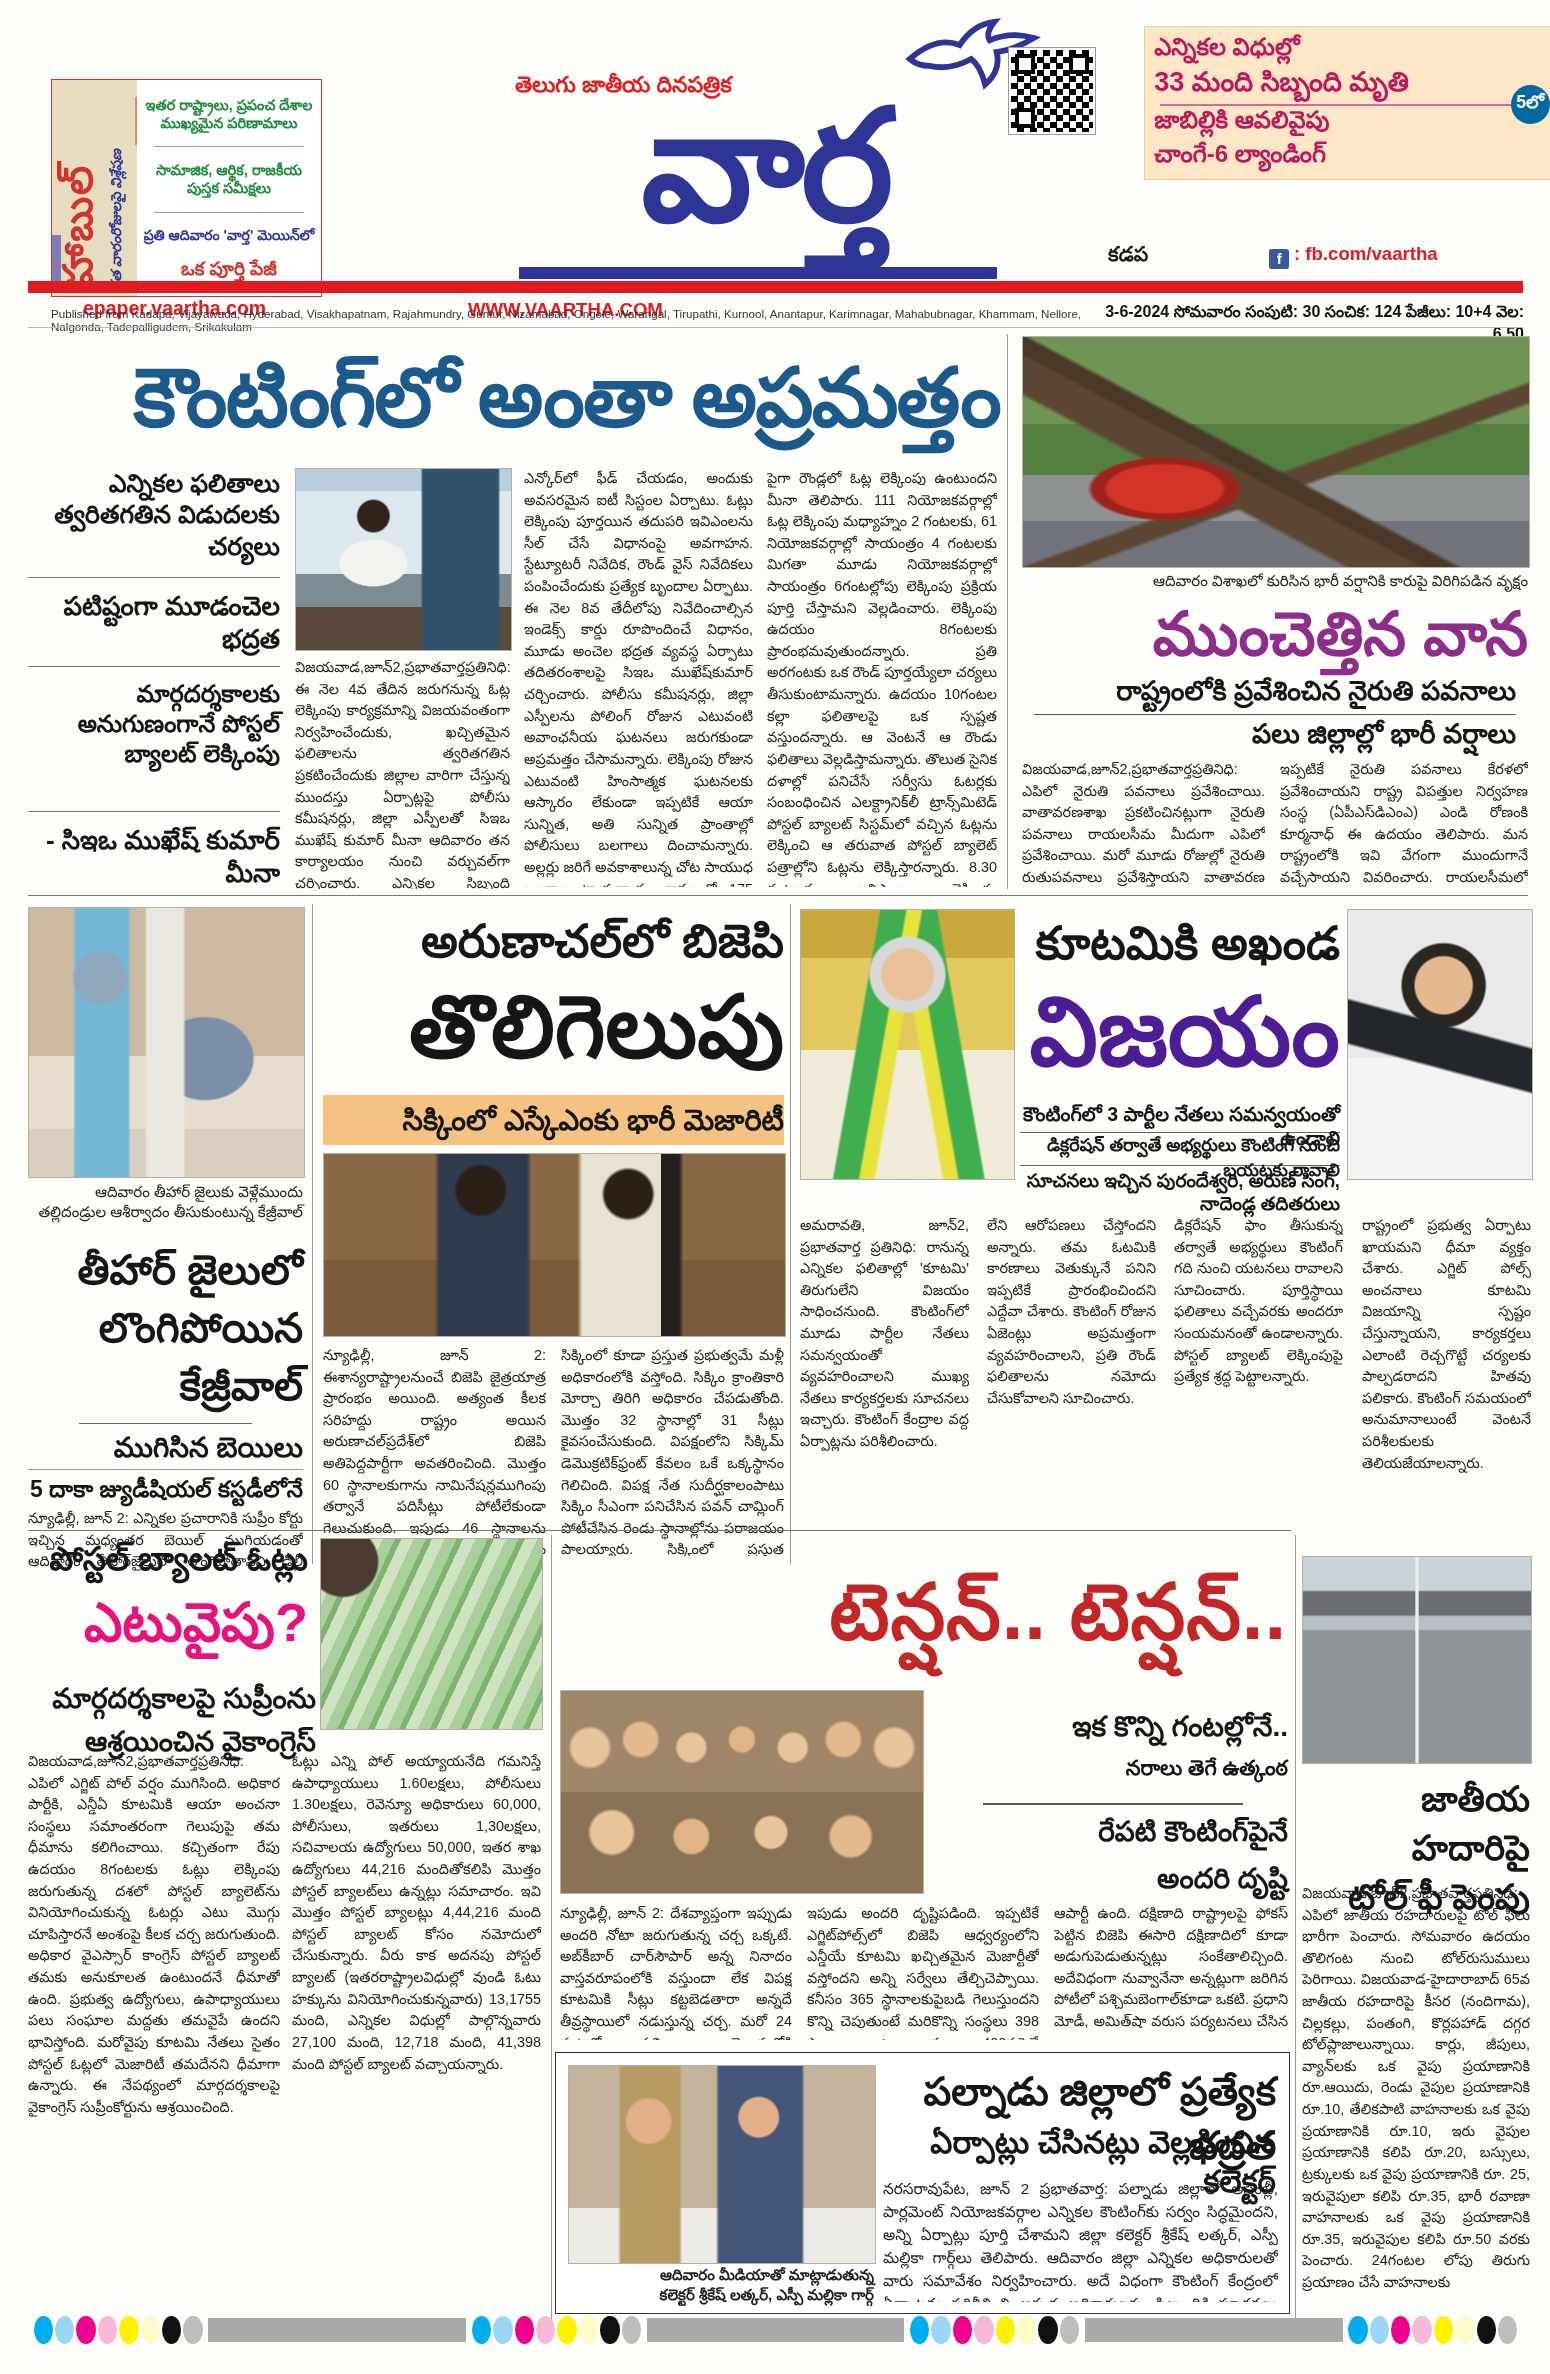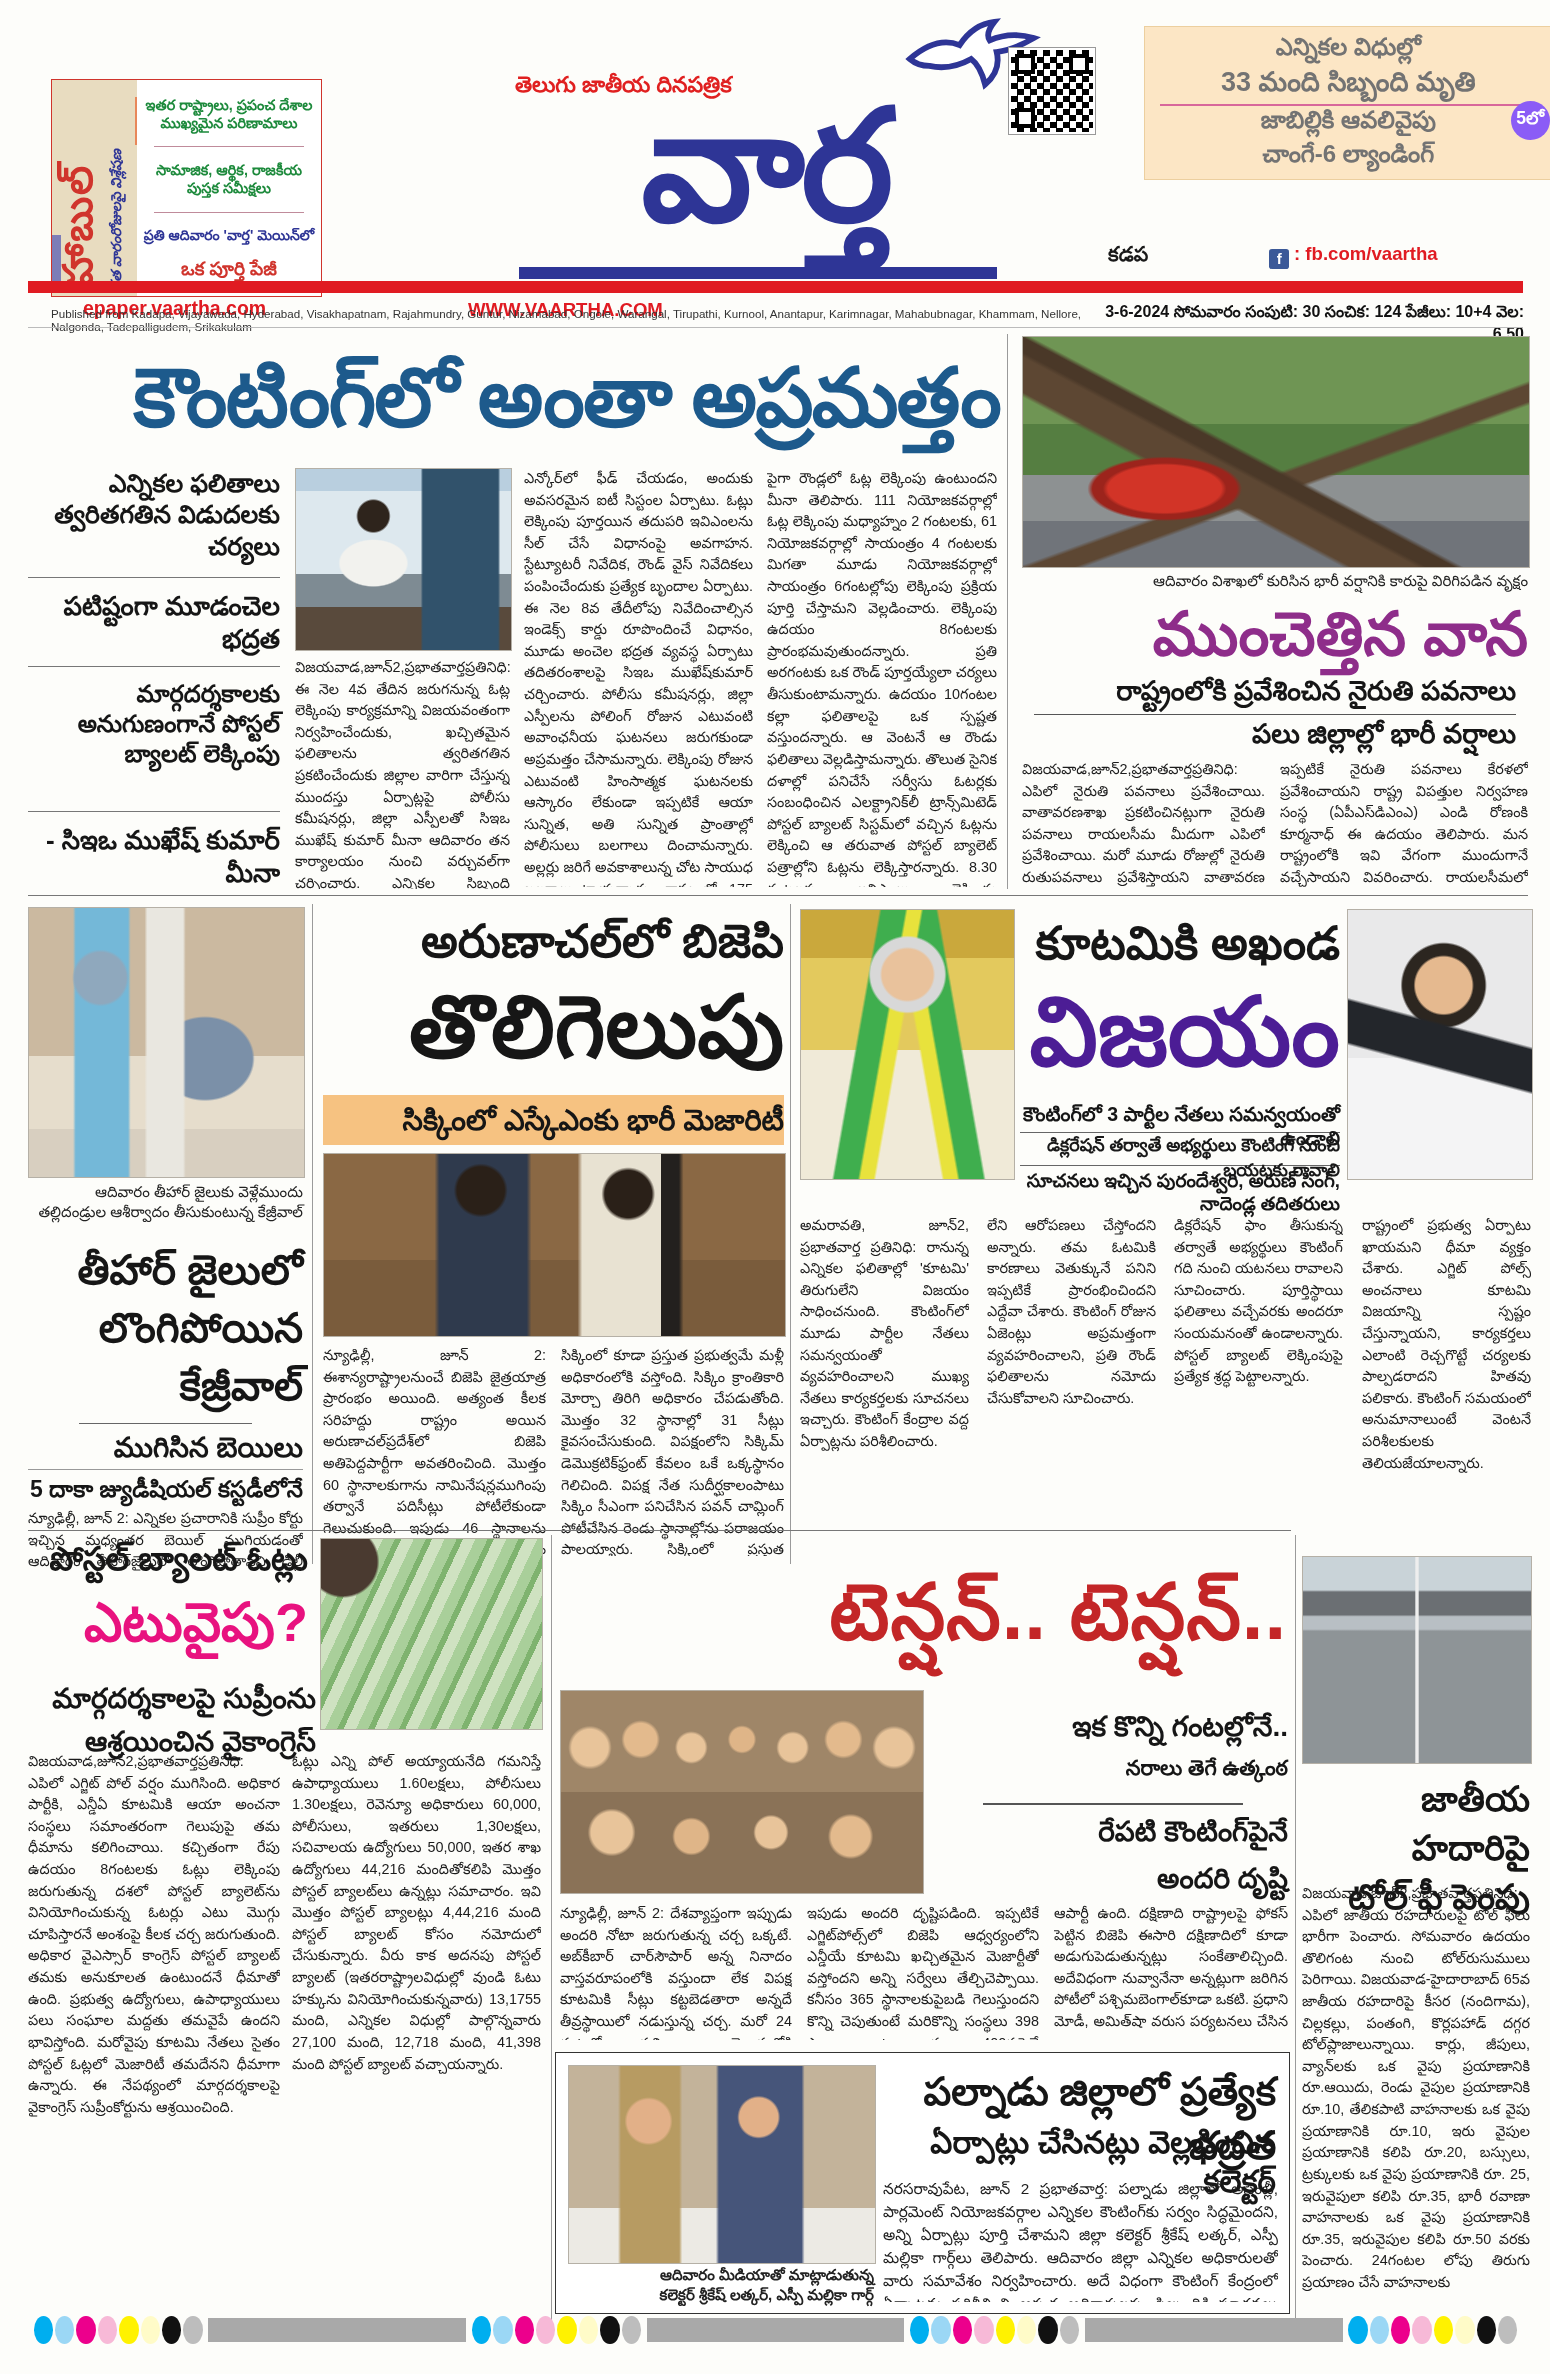--- a/index.html
+++ b/index.html
@@ -28,24 +28,24 @@
   .cornero{position:absolute;right:-7.4px;top:16.7px;width:9.3px;height:48px;background:#e8875a;}
   .cornerp{position:absolute;left:0px;bottom:13px;width:9.3px;height:48px;background:#7d7db8;}
 
   .logo{position:absolute;left:506px;top:85px;width:519px;font-size:156px;font-weight:bold;color:#2e3596;
         text-align:center;line-height:1.05;letter-spacing:-3.7px;}
   .logobar{position:absolute;left:519px;top:267px;width:478px;height:12px;background:#2e3596;}
   .redrule{position:absolute;left:28px;top:281px;width:1495px;height:12px;background:#e01b22;}
 
   .promo{position:absolute;left:1144px;top:26px;width:388px;height:141px;background:#fce6c5;border:0.9px solid #eccf9f;
          display:flex;flex-direction:column;justify-content:space-evenly;padding:5.6px 9.3px;}
-  .promo .l{font-weight:bold;color:#737373;text-align:center;}
+  .promo .l{font-weight:bold;color:#be185d;text-align:left;}
   .promohr{position:relative;height:2.8px;background:#d8679b;margin:0 5.6px;}
-  .badge{position:absolute;right:-13px;top:-18.6px;width:39px;height:39px;border-radius:50%;background:#8b5cf6;
-         color:#fff;font-weight:bold;font-size:17.6px;display:flex;align-items:center;justify-content:center;margin-top:16px;}
+  .badge{position:absolute;right:-13px;top:-18.6px;width:39px;height:39px;border-radius:50%;background:#0369a1;
+         color:#fff;font-weight:bold;font-size:17.6px;display:flex;align-items:center;justify-content:center;}
 
   .qr{position:absolute;left:1009px;top:48px;width:82px;height:82px;
       background:repeating-conic-gradient(#000 0 25%, #fff 0 50%);background-size:13px 13px;border:2.8px solid #fff;outline:0.9px solid #999;}
   .qr i{position:absolute;width:20.4px;height:20.4px;border:4.6px solid #000;background:#fff;box-sizing:border-box;}
 
   .fbic{display:inline-block;width:20.4px;height:20.4px;background:#3b5998;color:#fff;font-weight:bold;
         text-align:center;line-height:20.4px;font-size:15px;border-radius:2.8px;margin-right:4.6px;vertical-align:-3.7px;}
 
   
   .h-main{font-size:82px;font-weight:bold;color:#1d5a8c;letter-spacing:-1.9px;}

